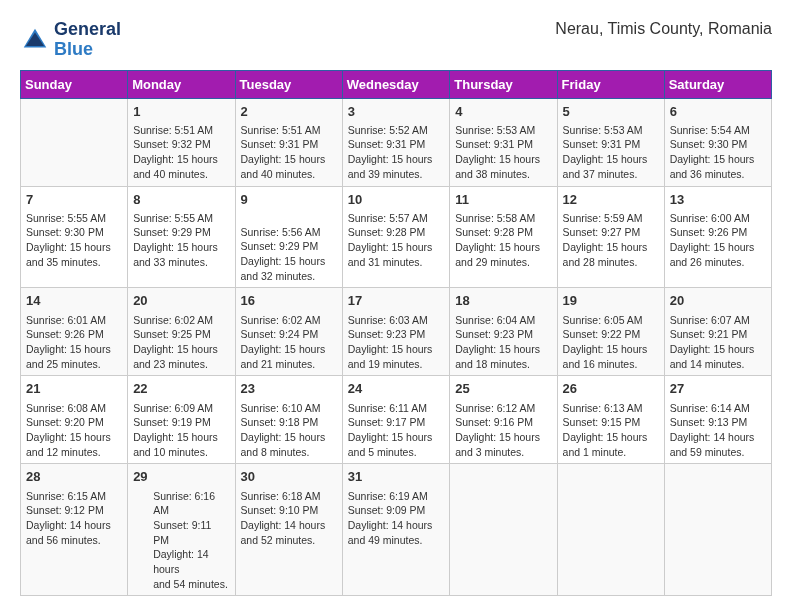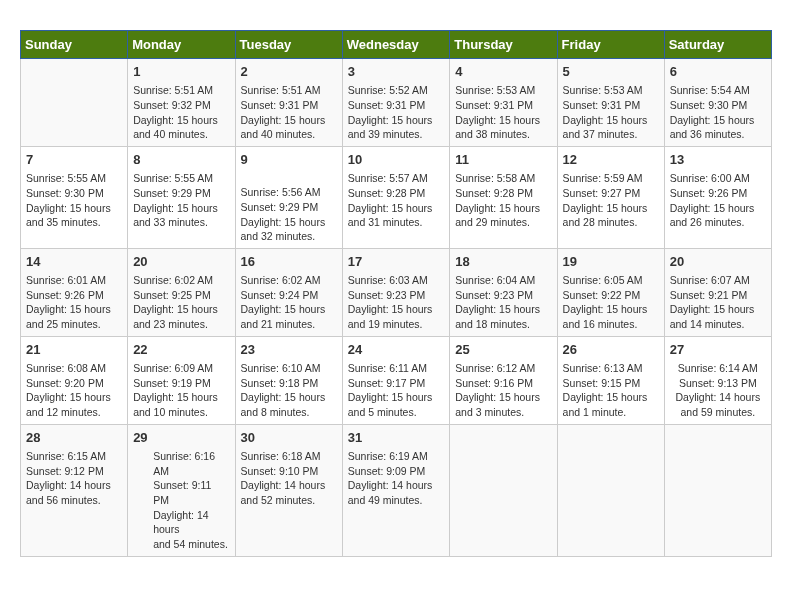--- a/index.html
+++ b/index.html
@@ -43,21 +43,21 @@
     .subtitle {
       font-size: 16px;
       color: #333;
     }
     table {
       width: 100%;
       border-collapse: collapse;
       font-size: 11px;
     }
     thead tr th {
-      background-color: #4d7c0f;
+      background-color: #a21caf;
       color: #fff;
       padding: 6px 4px;
       text-align: left;
       font-size: 13px;
       font-weight: bold;
       border: 1px solid #2e5fa3;
     }
     tbody tr td {
       border: 1px solid #ccc;
       padding: 4px 5px;
@@ -85,21 +85,36 @@
       background-color: #fff;
     }
     td.empty {
       background: #fff;
     }
   </style>
 </head>
 <body>
 
 <div class="header-area">
+  <div class="logo">
+    <svg class="logo-icon" viewBox="0 0 40 40">
+      <polygon points="20,5 35,30 5,30" fill="#2e7bc4"></polygon>
+      <polygon points="20,10 32,28 8,28" fill="#1a3a6b"></polygon>
+    </svg>
+    <div>
+      <div class="logo-text">
+        <span style="color:#1a3a6b">General</span>
+      </div>
+      <div class="logo-text">
+        <span style="color:#2e7bc4">Blue</span>
+      </div>
+    </div>
+  </div>
   <div class="title-area">
+    <div class="subtitle">Nerau, Timis County, Romania</div>
   </div>
 </div>
 
 <table>
   <thead>
     <tr>
     <th>Sunday</th>
         <th>Monday</th>
         <th>Tuesday</th>
         <th>Wednesday</th>
@@ -294,21 +309,21 @@
         </td>
         <td>
           <span class="day-number">26</span>
           <div class="day-info" style="white-space: pre-line;">Sunrise: 6:13 AM
 Sunset: 9:15 PM
 Daylight: 15 hours
 and 1 minute.</div>
         </td>
         <td>
           <span class="day-number">27</span>
-          <div class="day-info" style="white-space: pre-line; text-align: center;">Sunrise: 6:14 AM
+          <div class="day-info" style="white-space: pre-line;">Sunrise: 6:14 AM
 Sunset: 9:13 PM
 Daylight: 14 hours
 and 59 minutes.</div>
         </td>
       </tr>
       <tr>
         <td>
           <span class="day-number">28</span>
           <div class="day-info" style="white-space: pre-line;">Sunrise: 6:15 AM
 Sunset: 9:12 PM

